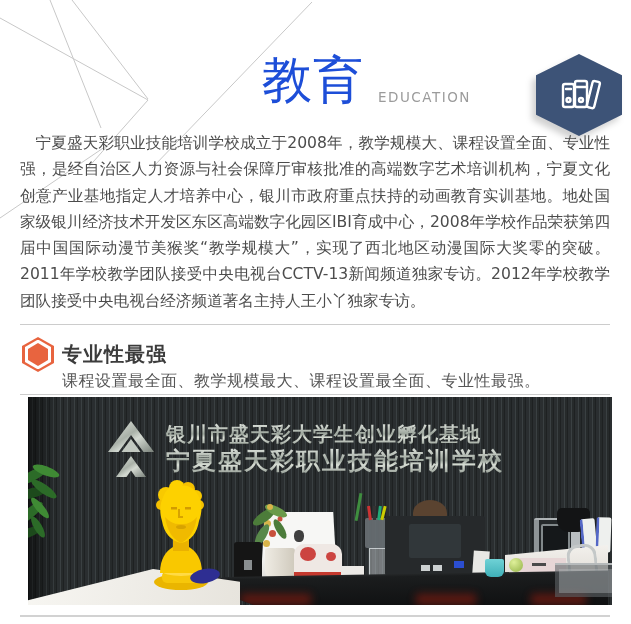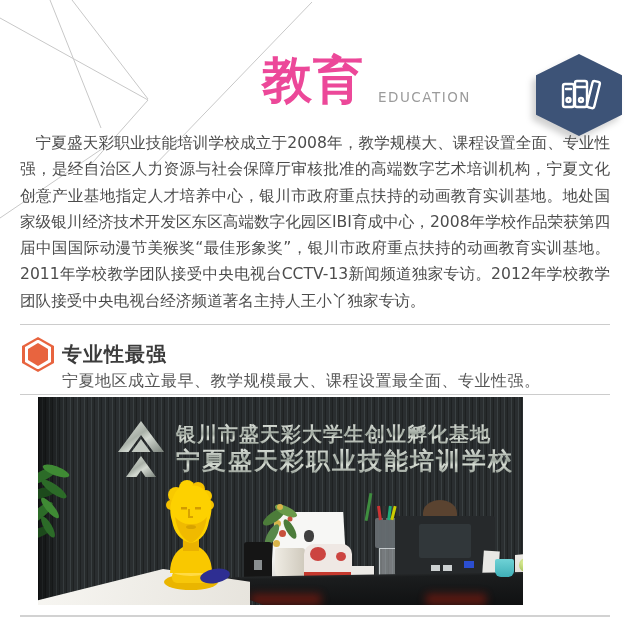--- a/index.html
+++ b/index.html
@@ -2,21 +2,21 @@
 <html><head>
 <meta charset="utf-8">
 <style>
   html,body{margin:0;padding:0;background:#fff;}
   body{width:631px;height:624px;position:relative;overflow:hidden;
        font-family:"DejaVu Sans","Liberation Sans",sans-serif;}
   
   .deco{position:absolute;left:0;top:0;pointer-events:none;}
   .deco line{stroke:#c8c8c8;stroke-width:1;}
   .title-row{position:absolute;left:262px;top:57px;display:flex;align-items:flex-end;}
-  .title-main{font-size:50px;line-height:.95;font-weight:700;color:#ec4899;letter-spacing:1px;}
+  .title-main{font-size:50px;line-height:.95;font-weight:400;color:#1d4ed8;letter-spacing:1px;}
   .title-side{margin-left:14px;display:flex;flex-direction:column;}
   .title-sub{font-size:26px;line-height:1;color:#4b4b4b;letter-spacing:3px;}
   .title-en{font-size:13.5px;line-height:1;color:#9b9b9b;letter-spacing:1.5px;margin-top:4px;}
   .hexwrap{position:absolute;left:536px;top:54px;width:86px;height:82px;
            filter:drop-shadow(-4px 5px 3px rgba(0,0,0,.18));}
   .hexblue{width:100%;height:100%;background:#3d5377;
            clip-path:polygon(50% 0%,100% 26%,100% 74%,50% 100%,0% 74%,0% 26%);
            display:flex;align-items:center;justify-content:center;}
   
   .intro{position:absolute;left:20px;top:130px;width:590px;margin:0;
@@ -25,21 +25,21 @@
   .d1{top:324px;} .d2{top:394px;}
   .d3{top:615px;height:2px;background:#d2d2d2;}
   
   .hex-o,.hex-o div{clip-path:polygon(50% 0%,100% 26%,100% 74%,50% 100%,0% 74%,0% 26%);}
   .hex-o{position:absolute;left:22px;top:337px;width:32px;height:35px;background:#e8643f;}
   .hex-o .w{position:absolute;inset:2.6px;background:#ffffff;}
   .hex-o .i{position:absolute;inset:6px;background:#e8643f;}
   .brand-heading{position:absolute;left:62px;top:341px;margin:0;font-size:20px;font-weight:700;color:#3c3c3c;letter-spacing:1px;}
   .brand-desc{position:absolute;left:62px;top:371px;font-size:16px;color:#565656;letter-spacing:.5px;}
   
-  .photo{position:absolute;left:38px;top:397px;width:485px;height:208px;overflow:hidden;
+  .photo{position:absolute;left:28px;top:397px;width:584px;height:208px;overflow:hidden;
          background:repeating-linear-gradient(90deg,#1e2122 0 1px,#2a2e30 1px 4px,#3a4042 4px 5px,#262a2b 5px 7px);}
   .photo *{position:absolute;}
   .p-shade{left:0;top:0;width:30px;height:100%;background:linear-gradient(90deg,rgba(0,0,0,.55),rgba(0,0,0,0));}
   .silver-text{font-weight:700;color:#c2cabf;white-space:nowrap;
       background:linear-gradient(180deg,#eef2ec 0%,#9ba49b 48%,#d8ded5 62%,#7e877f 100%);
       -webkit-background-clip:text;background-clip:text;-webkit-text-fill-color:transparent;}
   .p-sign1{left:138px;top:24px;font-size:20px;letter-spacing:1px;}
   .p-sign2{left:138px;top:48px;font-size:24px;letter-spacing:2px;}
   .p-logo{left:78px;top:24px;}
   .p-plant{left:-4px;top:66px;}
@@ -127,30 +127,30 @@
           <line x1="20" y1="16" x2="32" y2="16"></line>
           <circle cx="26" cy="29" r="2"></circle>
           <g transform="rotate(14 38 24)">
               <rect x="34.5" y="10" width="7.5" height="27" rx="2"></rect>
             </g>
         </g>
       </svg>
     </div>
   </div>
 
-  <p class="intro">宁夏盛天彩职业技能培训学校成立于2008年，教学规模大、课程设置全面、专业性强，是经自治区人力资源与社会保障厅审核批准的高端数字艺术培训机构，宁夏文化创意产业基地指定人才培养中心，银川市政府重点扶持的动画教育实训基地。地处国家级银川经济技术开发区东区高端数字化园区IBI育成中心，2008年学校作品荣获第四届中国国际动漫节美猴奖“最佳形象奖”，银川市政府重点扶持的动画教育实训基地。2011年学校教学团队接受中央电视台CCTV-13新闻频道独家专访。2012年学校教学团队接受中央电视台经济频道著名主持人王小丫独家专访。</p>
+  <p class="intro">宁夏盛天彩职业技能培训学校成立于2008年，教学规模大、课程设置全面、专业性强，是经自治区人力资源与社会保障厅审核批准的高端数字艺术培训机构，宁夏文化创意产业基地指定人才培养中心，银川市政府重点扶持的动画教育实训基地。地处国家级银川经济技术开发区东区高端数字化园区IBI育成中心，2008年学校作品荣获第四届中国国际动漫节美猴奖“教学规模大”，实现了西北地区动漫国际大奖零的突破。2011年学校教学团队接受中央电视台CCTV-13新闻频道独家专访。2012年学校教学团队接受中央电视台经济频道著名主持人王小丫独家专访。</p>
 
   <div class="divider d1"></div>
 
   <div class="hex-o">
       <div class="w"></div>
       <div class="i"></div>
     </div>
   <h3 class="brand-heading">专业性最强</h3>
-  <div class="brand-desc">宁夏地区成立最早、教学规模最大、课程设置最全面、专业性强。</div>
+  <div class="brand-desc">课程设置最全面、教学规模最大、课程设置最全面、专业性最强。</div>
 
   <div class="divider d2"></div>
 
   <div class="photo">
     <div class="p-shade"></div>
 
     <svg class="p-logo" width="50" height="56" viewBox="0 0 50 56">
       <defs>
         <linearGradient id="mg" x1="0" y1="0" x2="1" y2="1">
           <stop offset="0" stop-color="#e9ede7"></stop>

